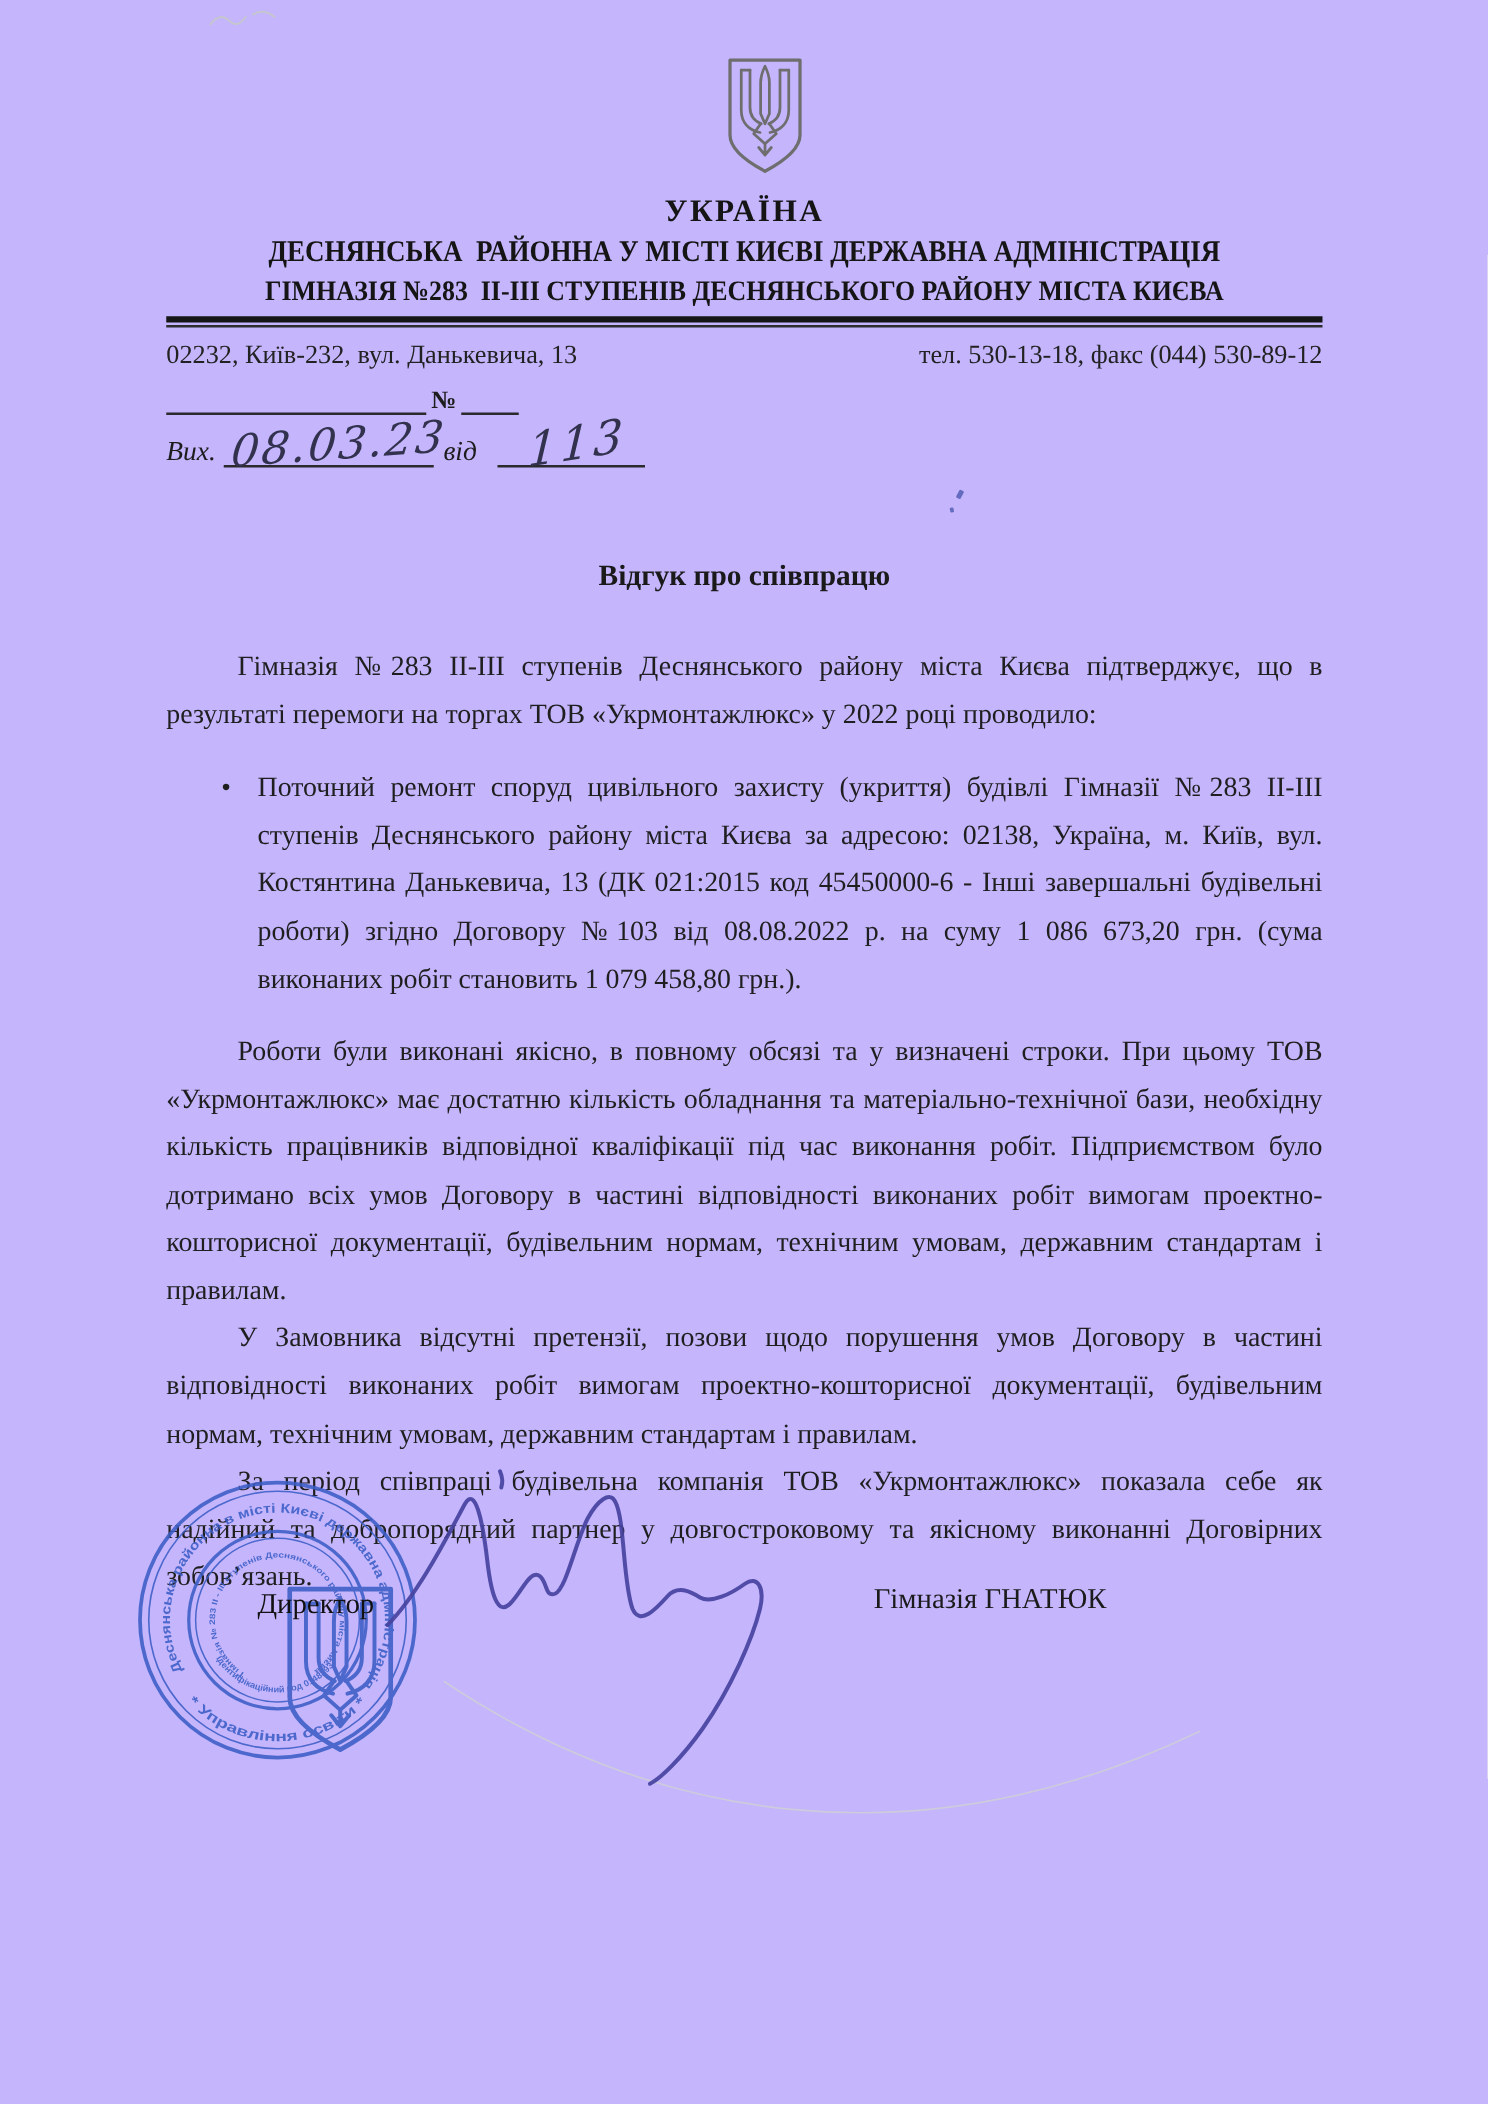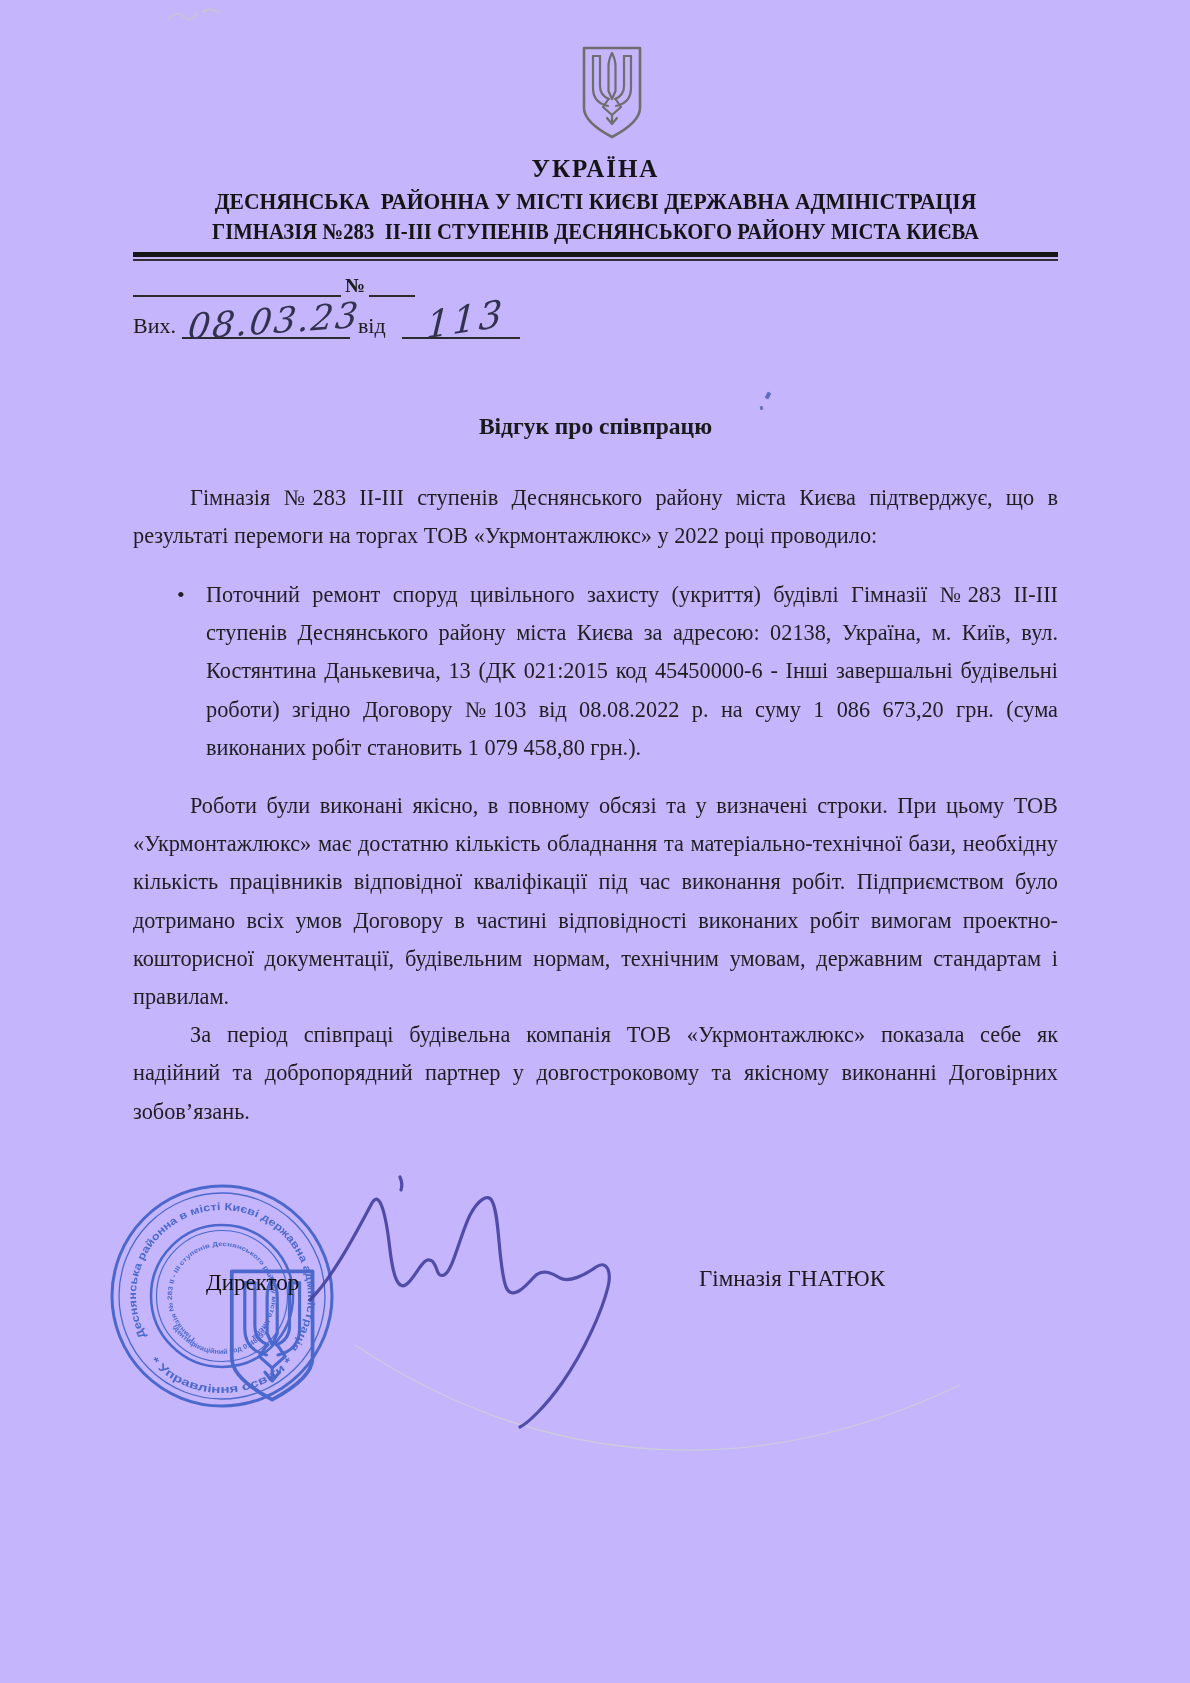--- a/index.html
+++ b/index.html
@@ -25,21 +25,21 @@
 
   .addr-row{display:flex;justify-content:space-between;margin-top:9px;font-size:21px;color:#222;}
 
   .no-row{margin-top:12px;height:24px;display:flex;align-items:flex-end;font-size:20px;}
   .uline{display:inline-block;border-bottom:2px solid #2b2b2b;height:20px;}
   .no-row .l1{width:208px;}
   .no-row .num-sign{font-weight:bold;padding:0 4px;}
   .no-row .l2{width:46px;}
 
   .vih-row{margin-top:6px;height:36px;display:flex;align-items:flex-end;font-size:22px;}
-  .vih-row .lbl{padding-right:6px;}
+  .vih-row .lbl{font-style:italic;padding-right:6px;}
   .vih-row .wline{position:relative;border-bottom:2px solid #2b2b2b;height:26px;}
   .vih-row .wline.date{width:168px;}
   .vih-row .wline.num{width:118px;margin-left:10px;}
   .hand{
     position:absolute;left:6px;bottom:-4px;
     font-family:"DejaVu Serif", serif;font-style:italic;
     color:#32324e;white-space:nowrap;
   }
   .hand.date-ink{font-size:35px;transform:rotate(-4deg) skewX(-10deg);letter-spacing:2px;}
   .hand.num-ink{font-size:37px;left:24px;transform:rotate(-9deg) skewX(-12deg);letter-spacing:3px;}
@@ -97,20 +97,24 @@
       </svg>
     </div>
 
     <div class="hdr hdr-country">УКРАЇНА</div>
     <div class="hdr hdr-admin">ДЕСНЯНСЬКА  РАЙОННА У МІСТІ КИЄВІ ДЕРЖАВНА АДМІНІСТРАЦІЯ</div>
     <div class="hdr hdr-school">ГІМНАЗІЯ №283  II-III СТУПЕНІВ ДЕСНЯНСЬКОГО РАЙОНУ МІСТА КИЄВА</div>
 
     <div class="rule-thick"></div>
     <div class="rule-thin"></div>
 
+    <div class="addr-row">
+      <span>02232, Київ-232, вул. Данькевича, 13</span>
+      <span>тел. 530-13-18, факс (044) 530-89-12</span>
+    </div>
 
     <div class="no-row">
       <span class="uline l1"></span>
       <span class="num-sign">№</span>
       <span class="uline l2"></span>
     </div>
 
     <div class="vih-row">
       <span class="lbl">Вих.</span>
       <span class="wline date">
@@ -127,20 +131,21 @@
     <p class="para first">Гімназія №283 II-III ступенів Деснянського району міста Києва підтверджує, що в результаті перемоги на торгах ТОВ «Укрмонтажлюкс» у 2022 році проводило:</p>
 
     <ul class="bullet-list">
       <li>
         <span class="marker">•</span>
         <span>Поточний ремонт споруд цивільного захисту (укриття) будівлі Гімназії №283 II-III ступенів Деснянського району міста Києва за адресою: 02138, Україна, м. Київ, вул. Костянтина Данькевича, 13 (ДК 021:2015 код 45450000-6 - Інші завершальні будівельні роботи) згідно Договору №103 від 08.08.2022 р. на суму 1 086 673,20 грн. (сума виконаних робіт становить 1 079 458,80 грн.).</span>
       </li>
     </ul>
 
     <p class="para">Роботи були виконані якісно, в повному обсязі та у визначені строки. При цьому ТОВ «Укрмонтажлюкс» має достатню кількість обладнання та матеріально-технічної бази, необхідну кількість працівників відповідної кваліфікації під час виконання робіт. Підприємством було дотримано всіх умов Договору в частині відповідності виконаних робіт вимогам проектно-кошторисної документації, будівельним нормам, технічним умовам, державним стандартам і правилам.</p>
+    <p class="para">У Замовника відсутні претензії, позови щодо порушення умов Договору в частині відповідності виконаних робіт вимогам проектно-кошторисної документації, будівельним нормам, технічним умовам, державним стандартам і правилам.</p>
     <p class="para">За період співпраці будівельна компанія ТОВ «Укрмонтажлюкс» показала себе як надійний та добропорядний партнер у довгостроковому та якісному виконанні Договірних зобов’язань.</p>
   </div>
 
   <div class="ink-dot a"></div>
   <div class="ink-dot b"></div>
 
   <div class="sig-area">
 
     <svg class="scan-curve" width="640" height="210">
       <path d="M15,15 C180,125 390,165 620,55" fill="none" stroke="#cfcfd6" stroke-width="1.3" opacity="0.85"></path>

